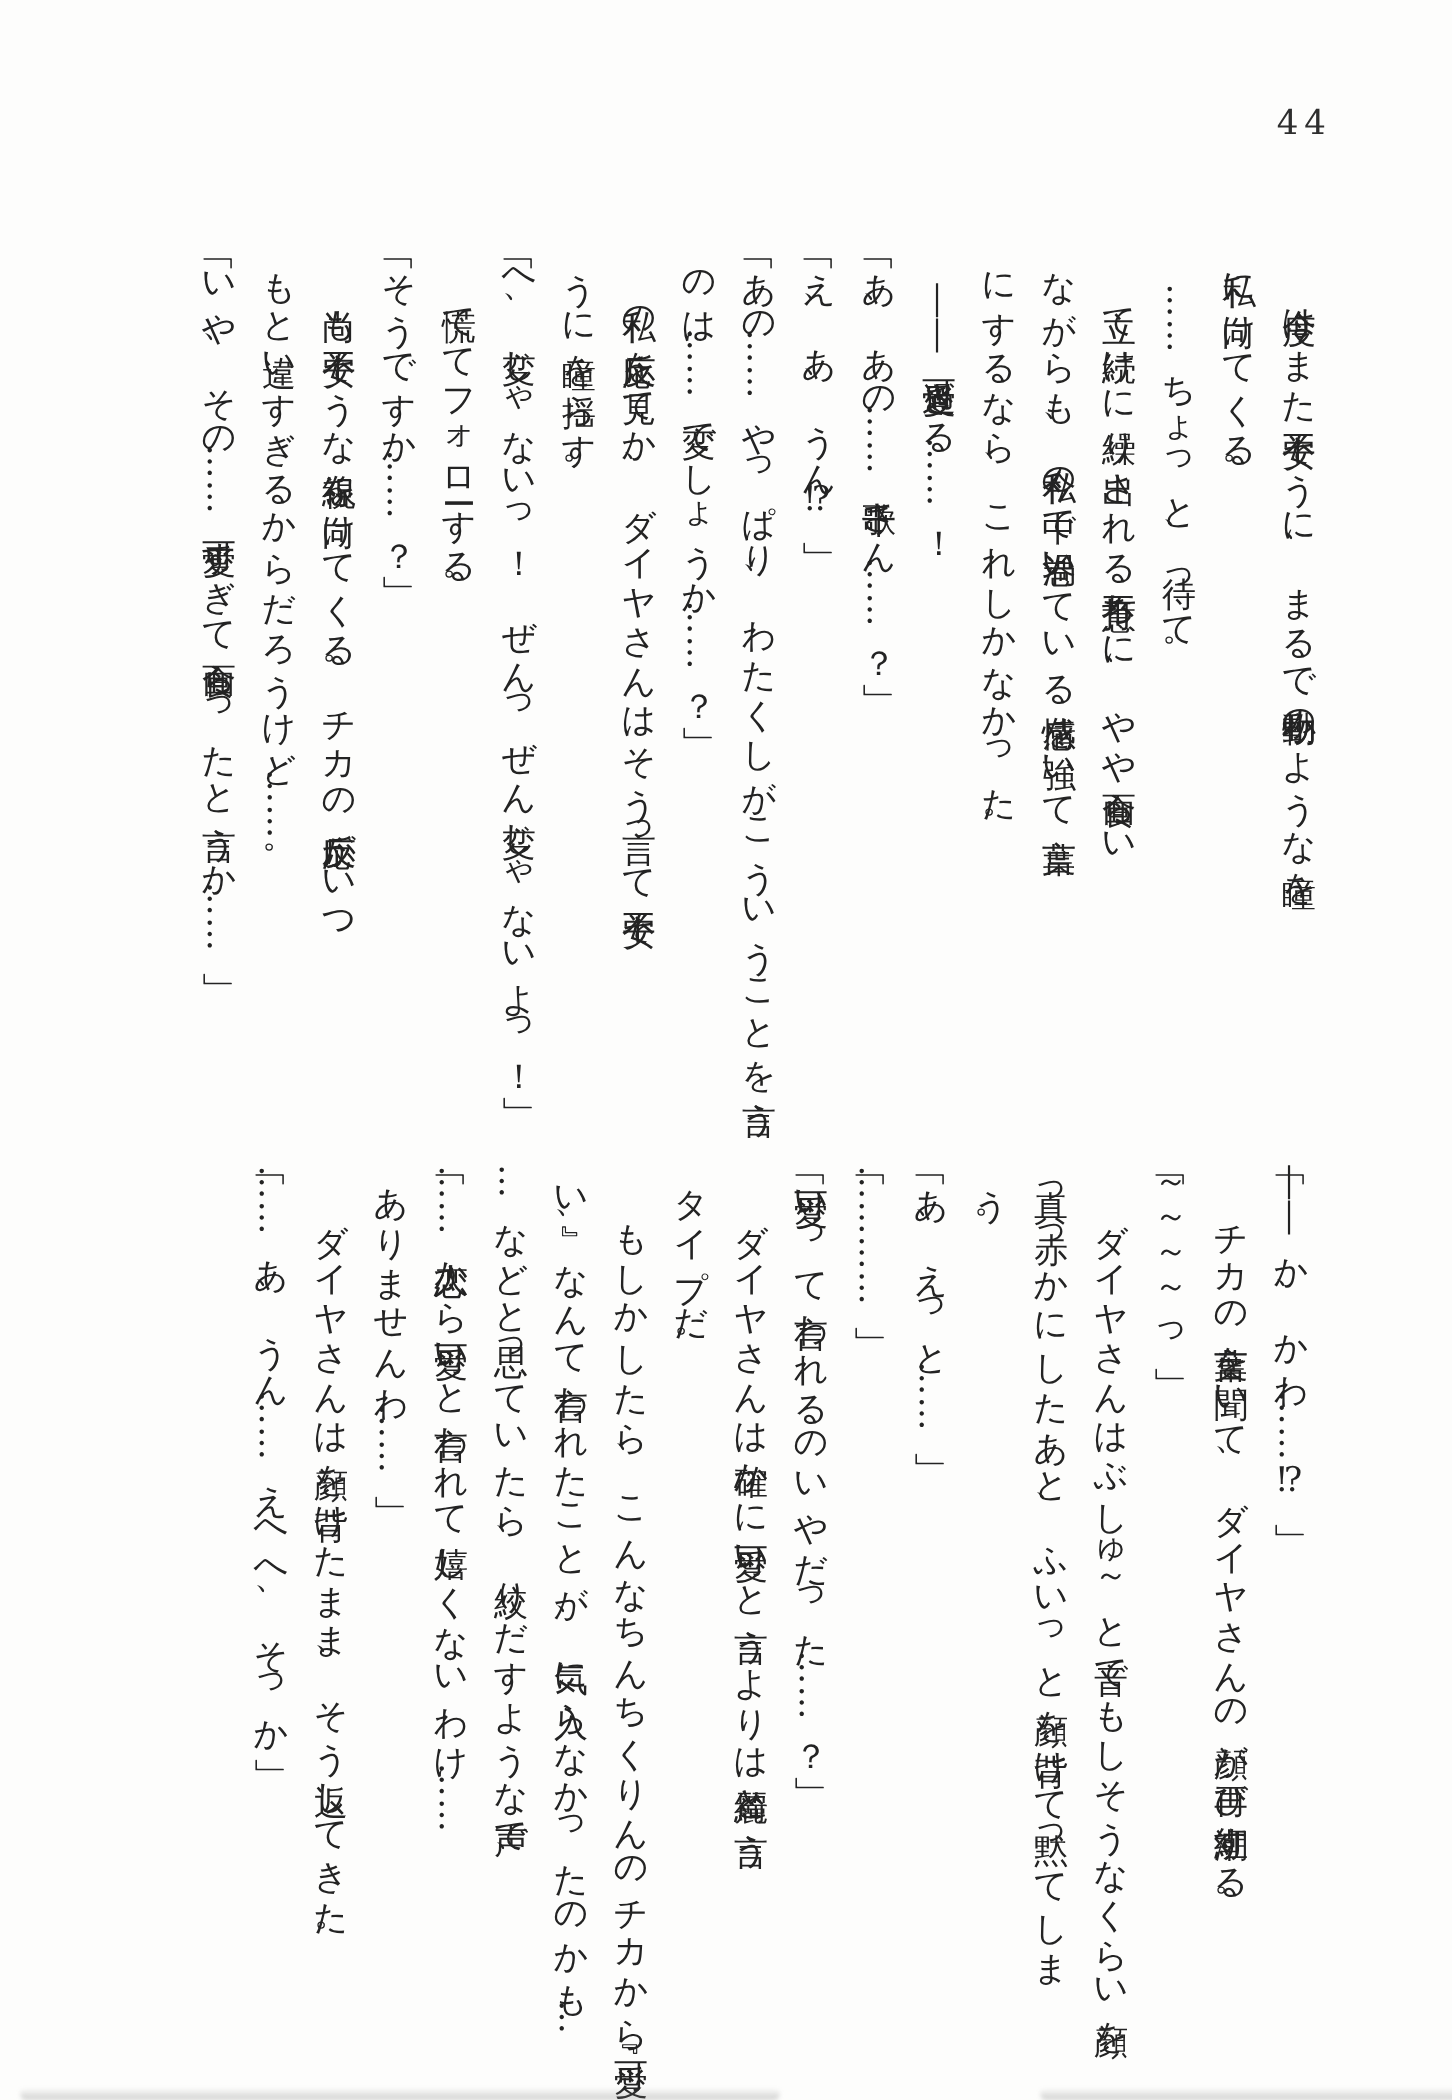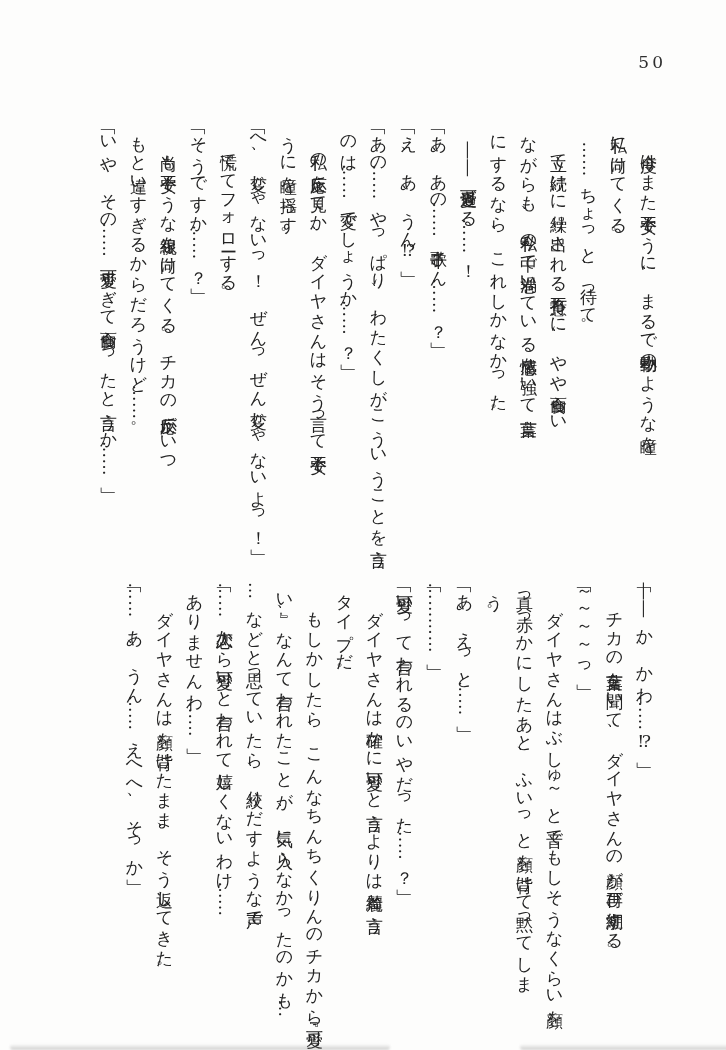--- a/index.html
+++ b/index.html
@@ -65,21 +65,21 @@
   .scan-shadow-right {
     left: 520px;
     width: 210px;
   }
 </style>
 </head>
 <body>
 
 <div class="page">
 
-  <div class="page-number">50</div>
+  <div class="page-number">44</div>
 
   <div class="vband vband-top">
 
       <p class="line">　今度はまた不安そうに、まるで小動物のような瞳を</p>
 
       <p class="line">私に向けてくる。</p>
 
       <p class="line">　……ちょっと、待って。</p>
 
       <p class="line">　立て続けに繰り出される不意打ちに、やや面食らい</p>

